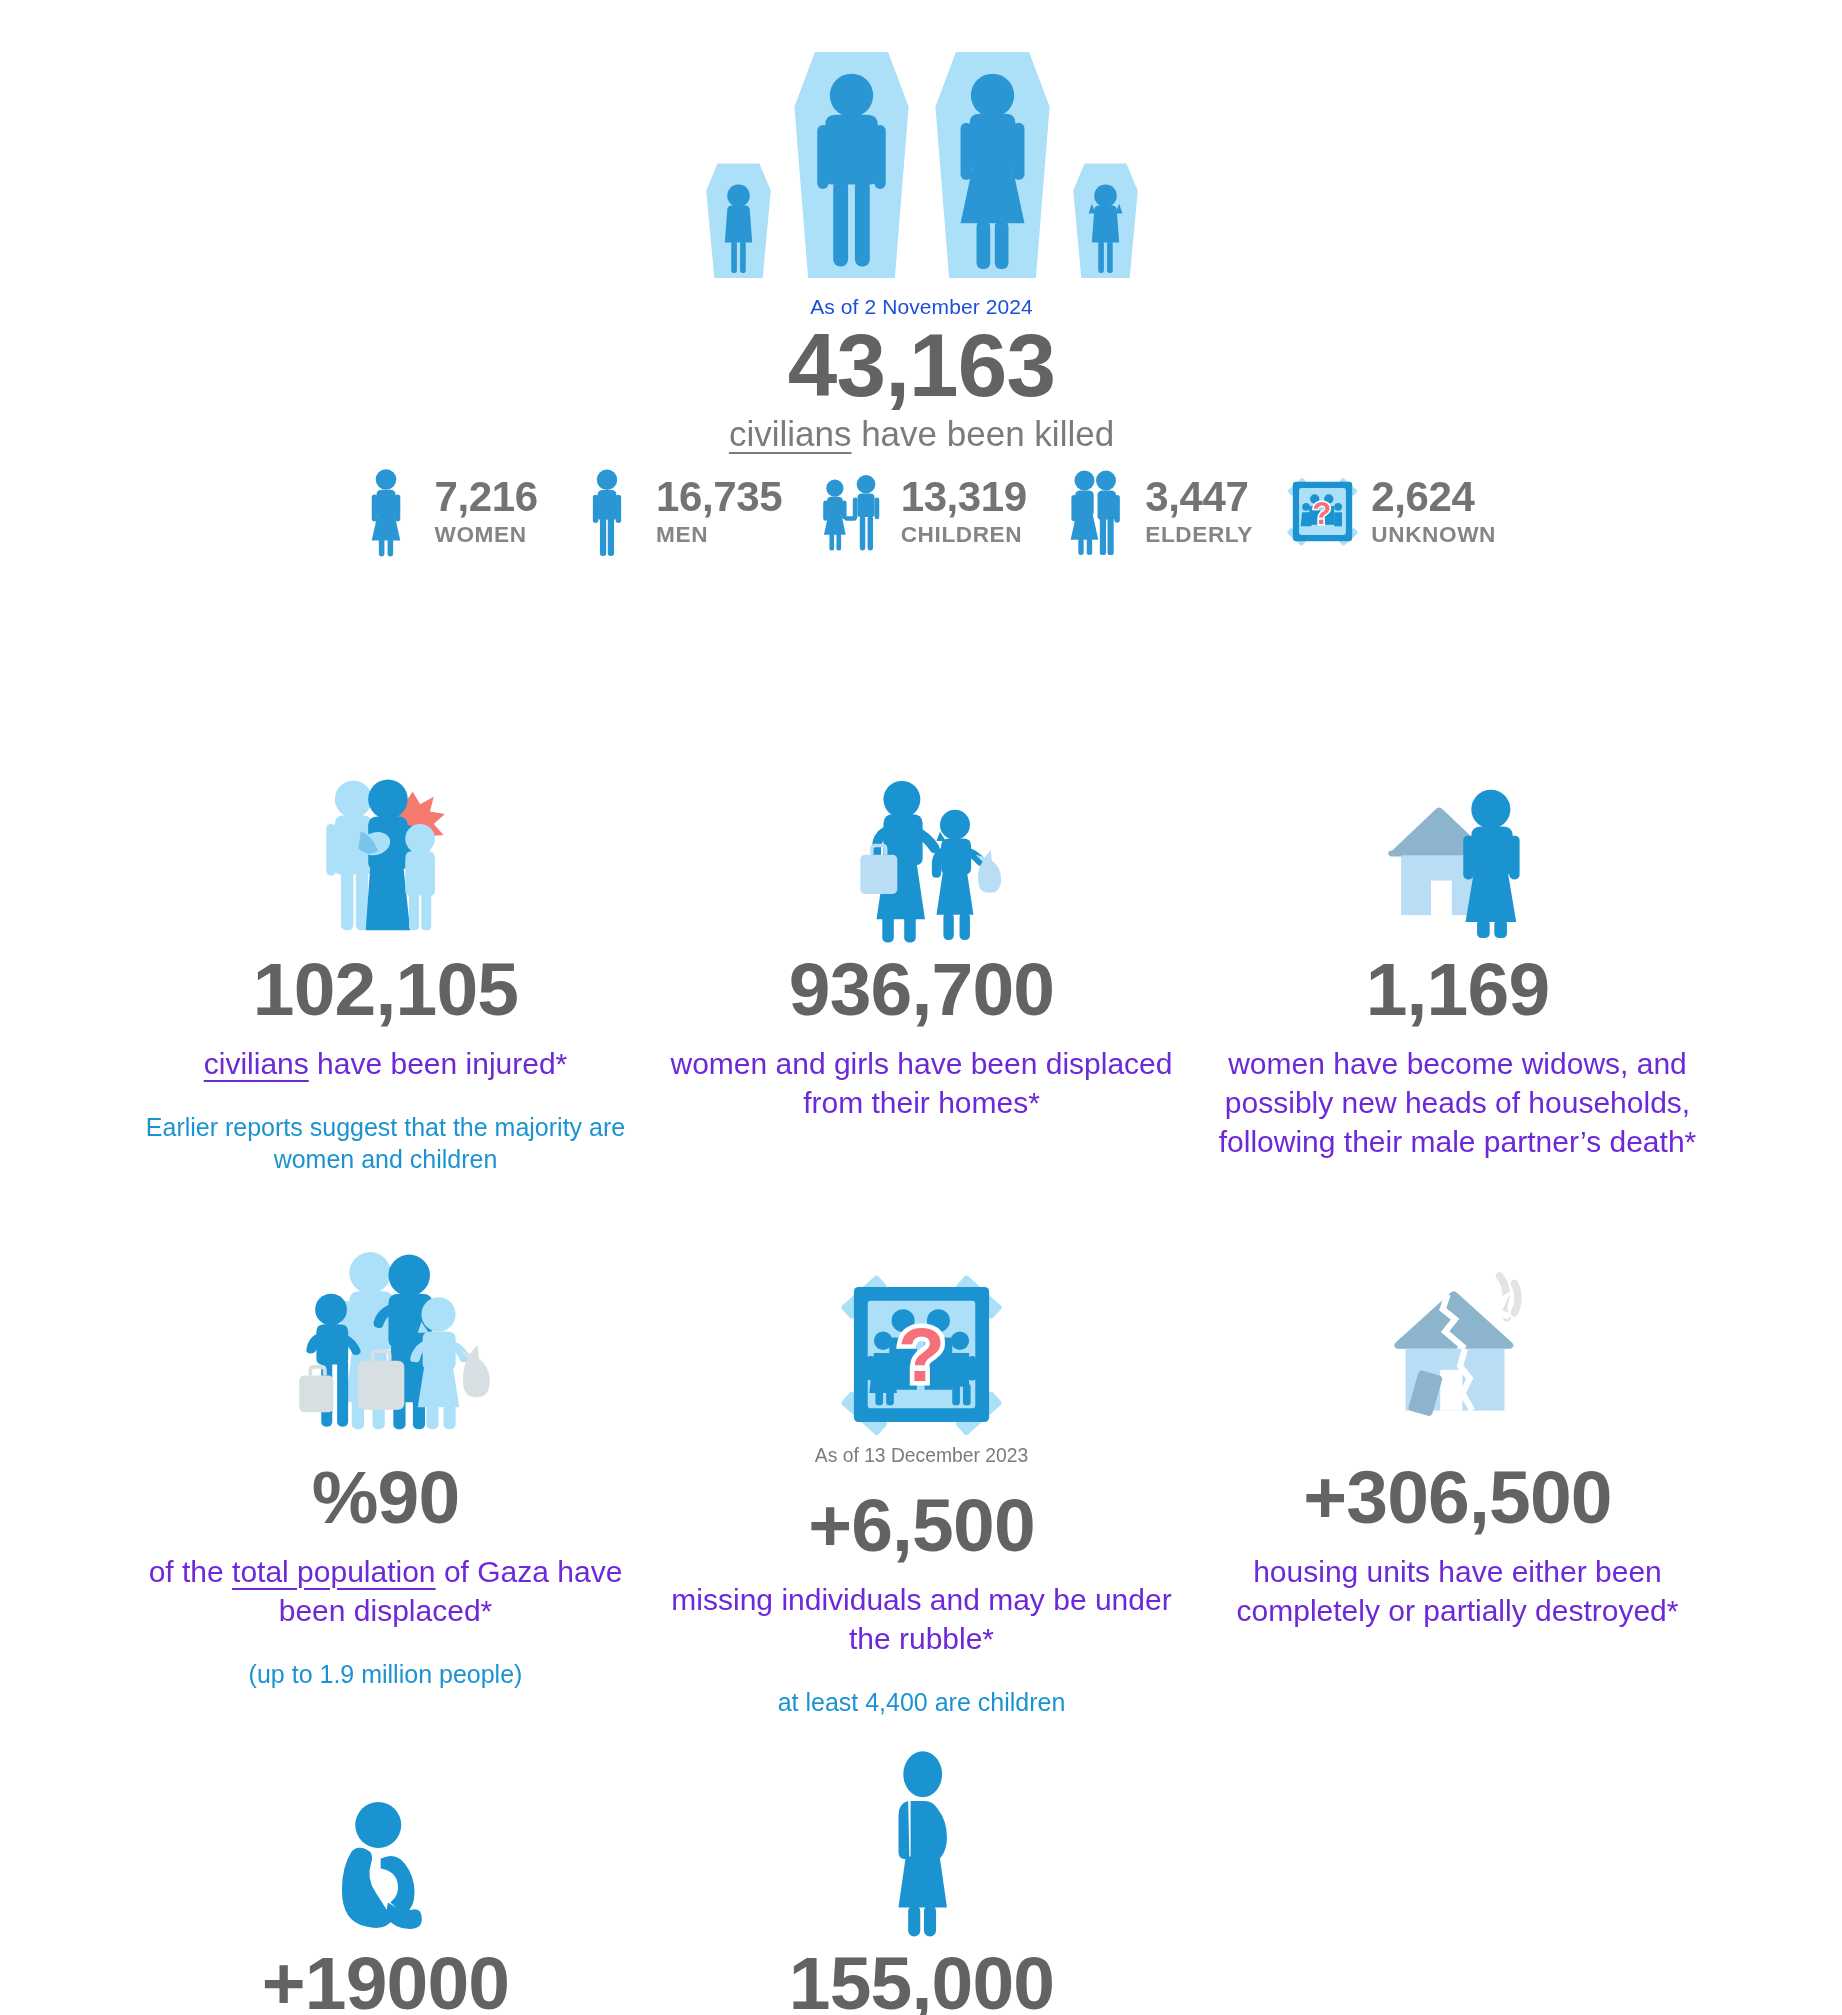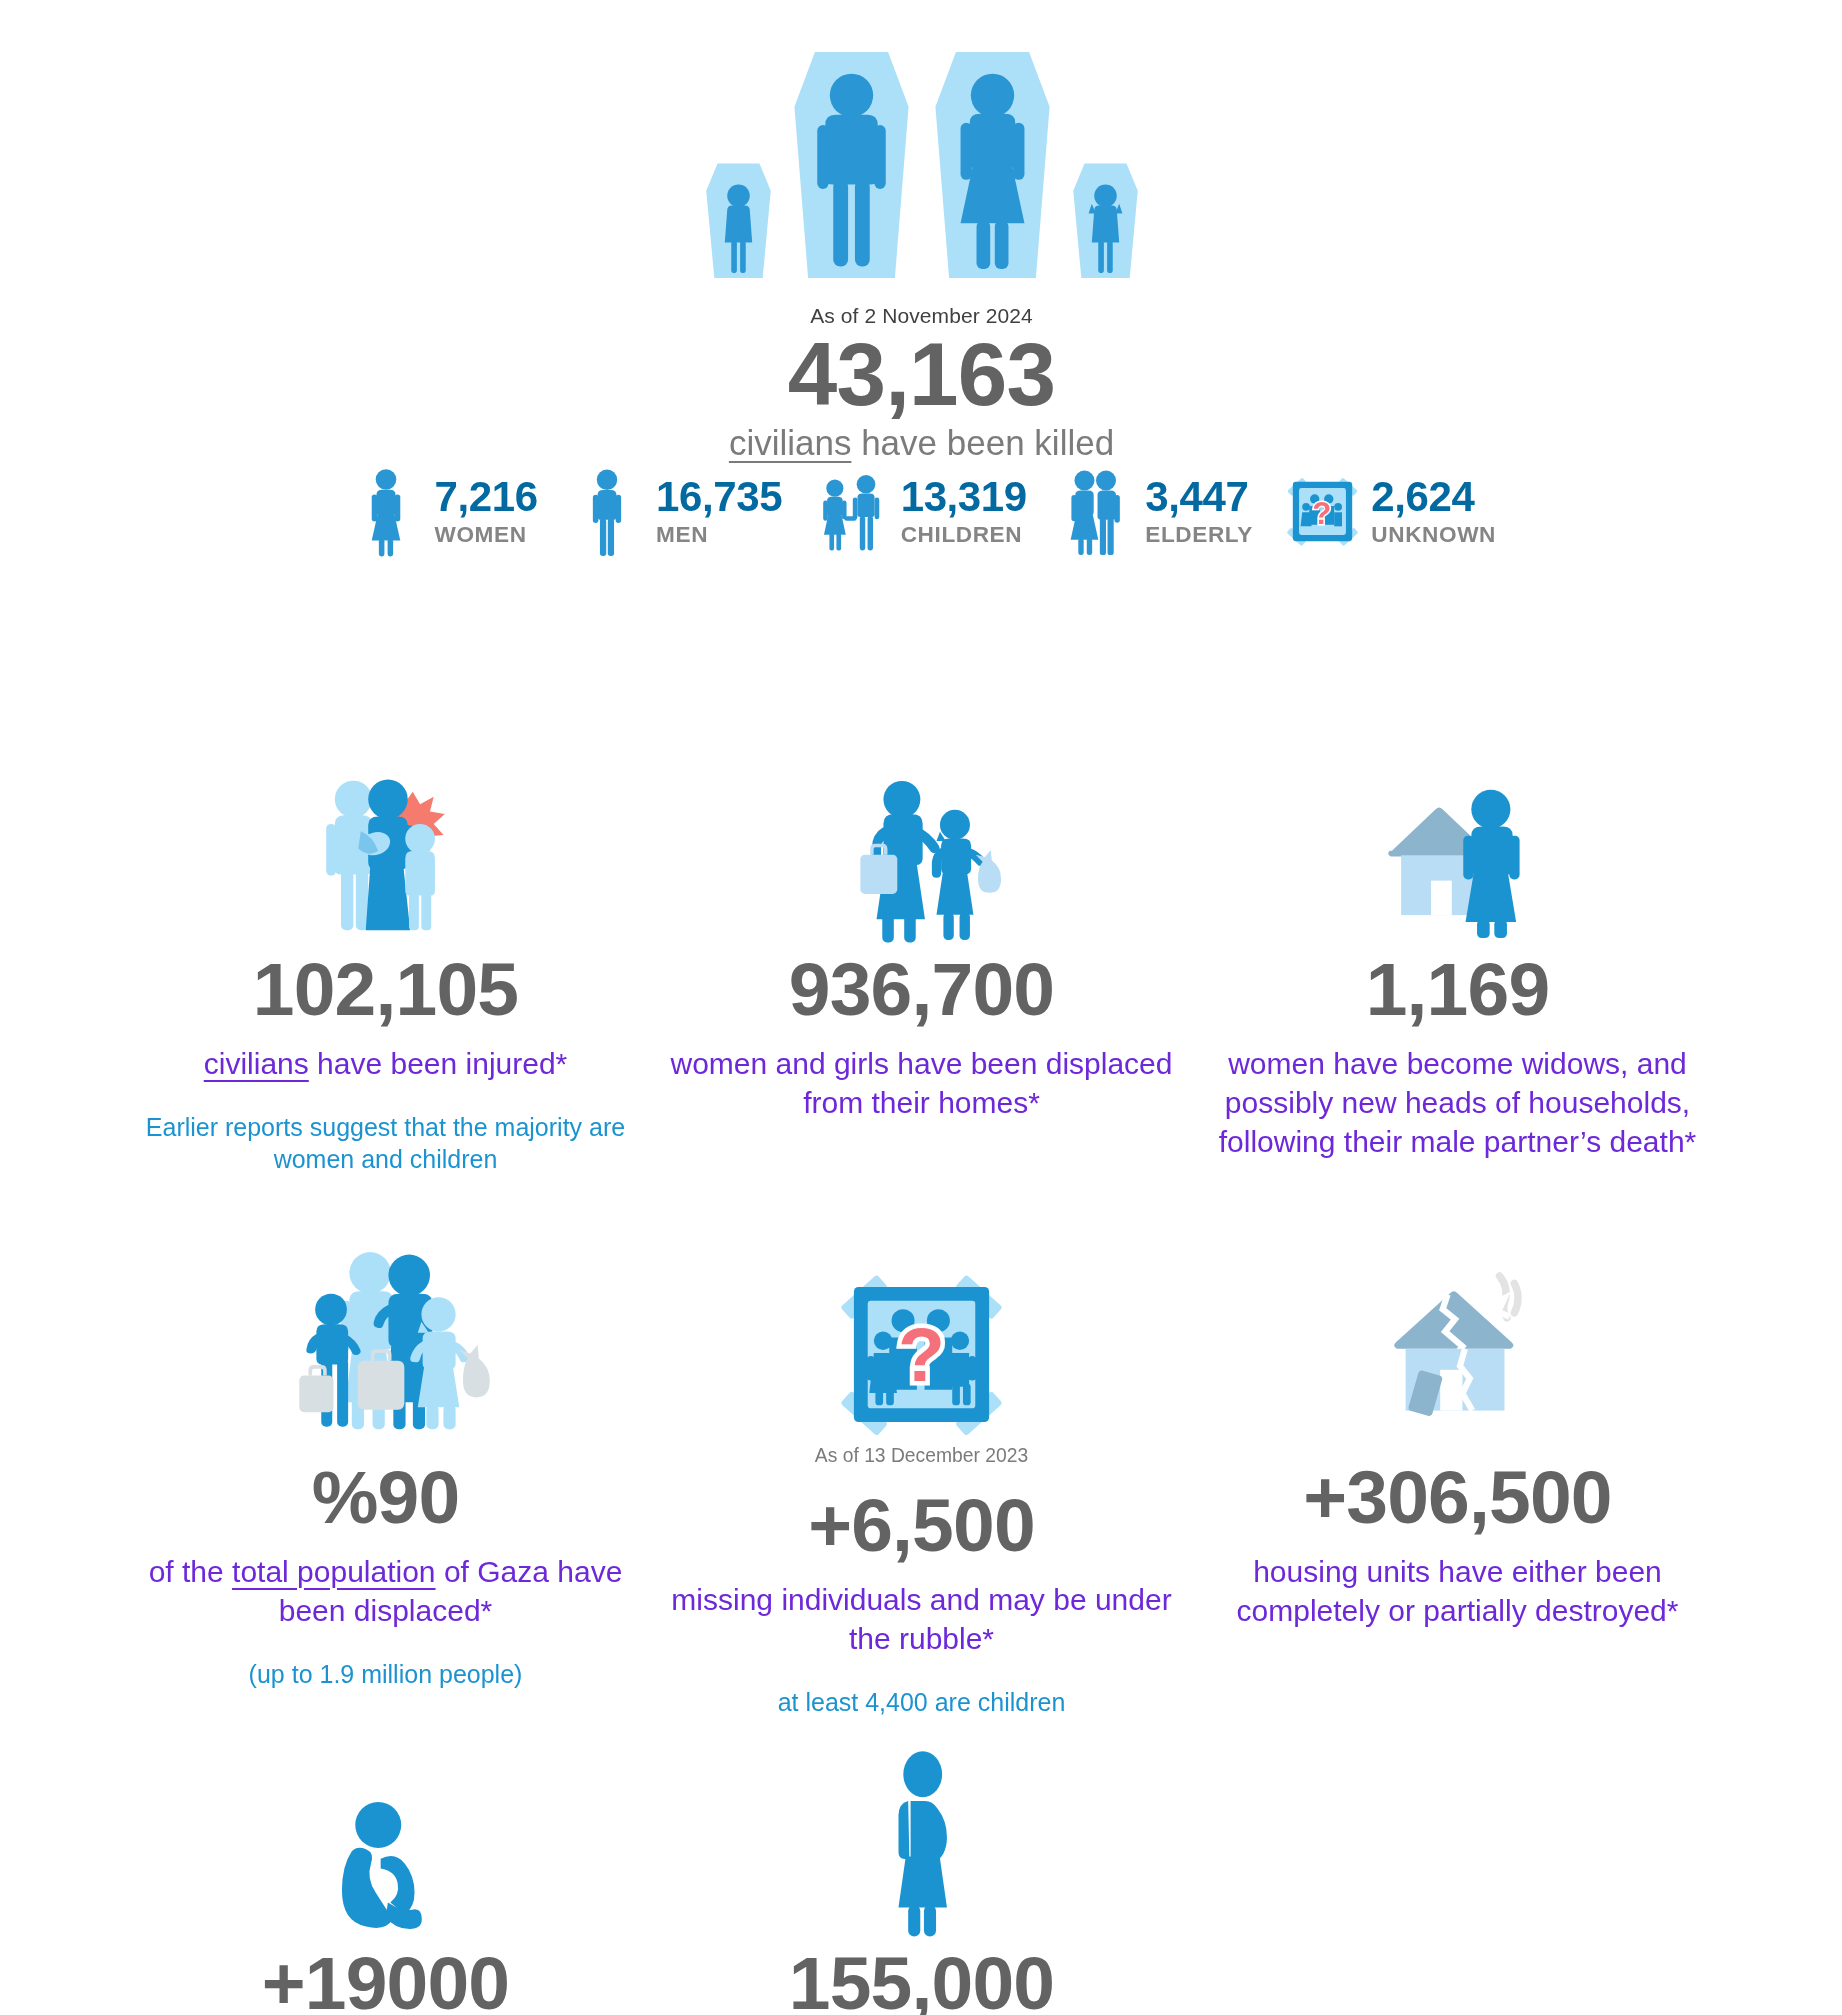--- a/index.html
+++ b/index.html
@@ -33,23 +33,23 @@
   }
   .hero-icons {
     height: 250px;
     display: flex;
     align-items: flex-end;
     justify-content: center;
     gap: 4px;
   }
   .hero-asof {
     font-size: 21px;
-    color: #404040;
+    color: #1d4ed8;
     letter-spacing: 0.1px;
-    margin-top: 18px;
+    margin-top: 9px;
   }
   .hero-number {
     font-size: 89px;
     font-weight: bold;
     color: #636363;
     line-height: 1.05;
     letter-spacing: -0.8px;
   }
   .hero-caption {
     font-size: 35px;
@@ -78,21 +78,21 @@
     height: 93px;
     display: flex;
     align-items: center;
     justify-content: center;
     flex: 0 0 auto;
   }
   .demo-text { text-align: left; }
   .demo-num {
     font-size: 42px;
     font-weight: bold;
-    color: #0369a1;
+    color: #737373;
     line-height: 1.0;
     letter-spacing: -0.4px;
   }
   .demo-label {
     font-size: 22.6px;
     font-weight: bold;
     color: #858585;
     letter-spacing: 0.6px;
     line-height: 1.15;
     margin-top: 4px;

